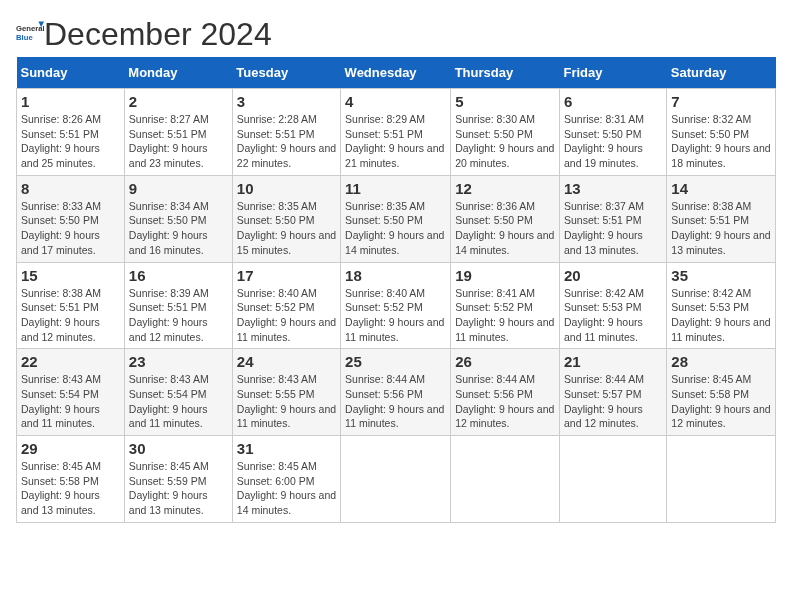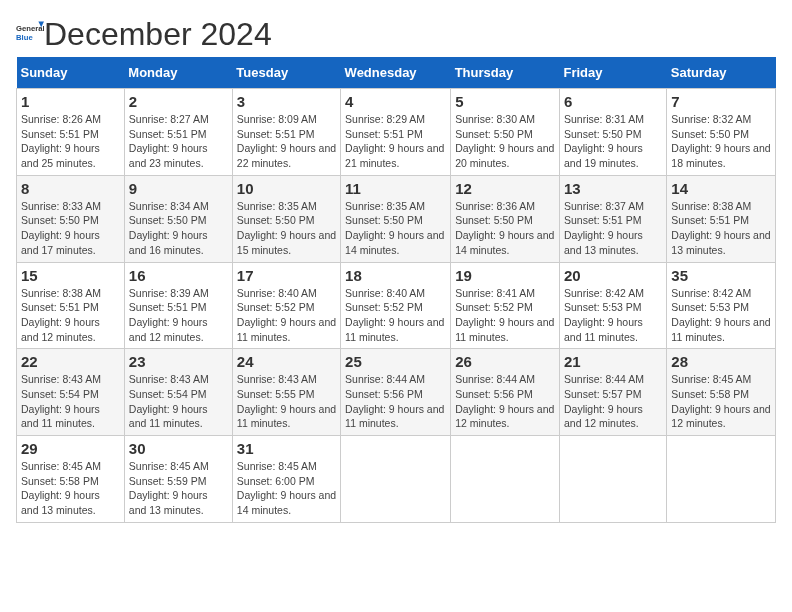--- a/index.html
+++ b/index.html
@@ -110,21 +110,21 @@
       </tr>
   </thead>
   <tbody id="calendar-body">
   <tr>
         <td><span class="day-num">1</span><span class="day-detail">Sunrise: 8:26 AM
 Sunset: 5:51 PM
 Daylight: 9 hours and 25 minutes.</span></td>
         <td><span class="day-num">2</span><span class="day-detail">Sunrise: 8:27 AM
 Sunset: 5:51 PM
 Daylight: 9 hours and 23 minutes.</span></td>
-        <td><span class="day-num">3</span><span class="day-detail">Sunrise: 8:09 AM
+        <td><span class="day-num">3</span><span class="day-detail">Sunrise: 2:28 AM
 Sunset: 5:51 PM
 Daylight: 9 hours and 22 minutes.</span></td>
         <td><span class="day-num">4</span><span class="day-detail">Sunrise: 8:29 AM
 Sunset: 5:51 PM
 Daylight: 9 hours and 21 minutes.</span></td>
         <td><span class="day-num">5</span><span class="day-detail">Sunrise: 8:30 AM
 Sunset: 5:50 PM
 Daylight: 9 hours and 20 minutes.</span></td>
         <td><span class="day-num">6</span><span class="day-detail">Sunrise: 8:31 AM
 Sunset: 5:50 PM

